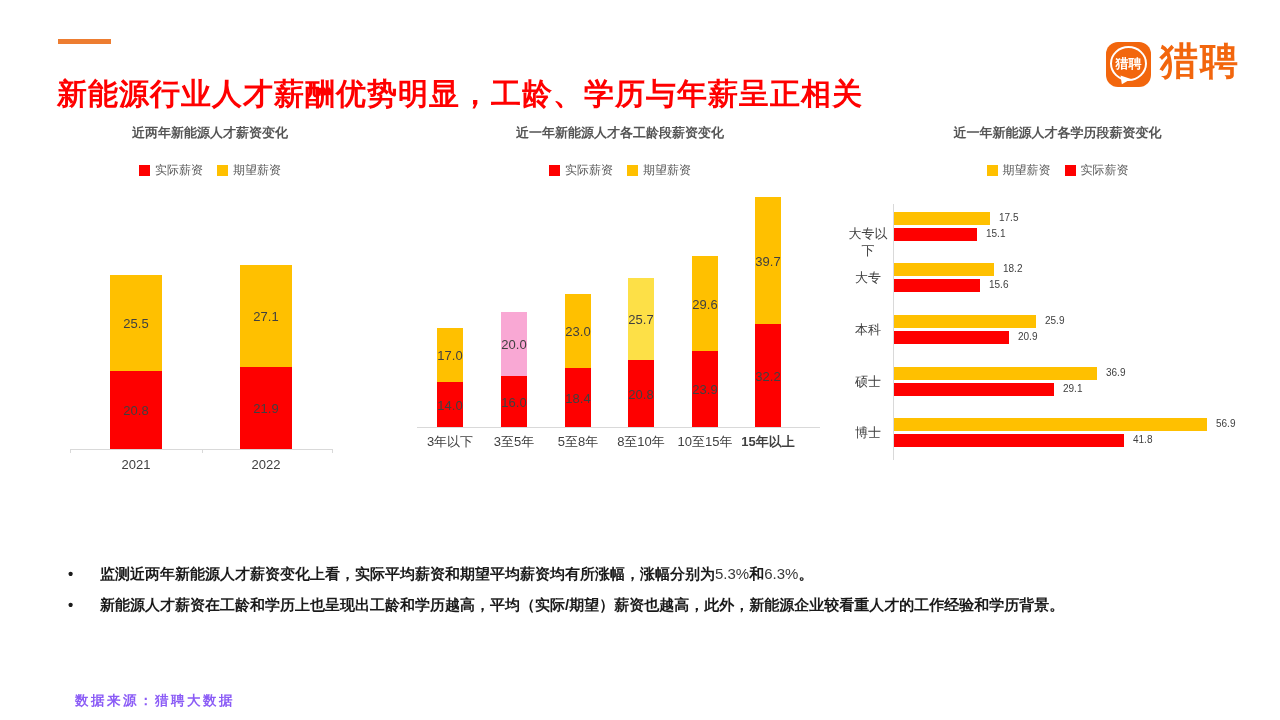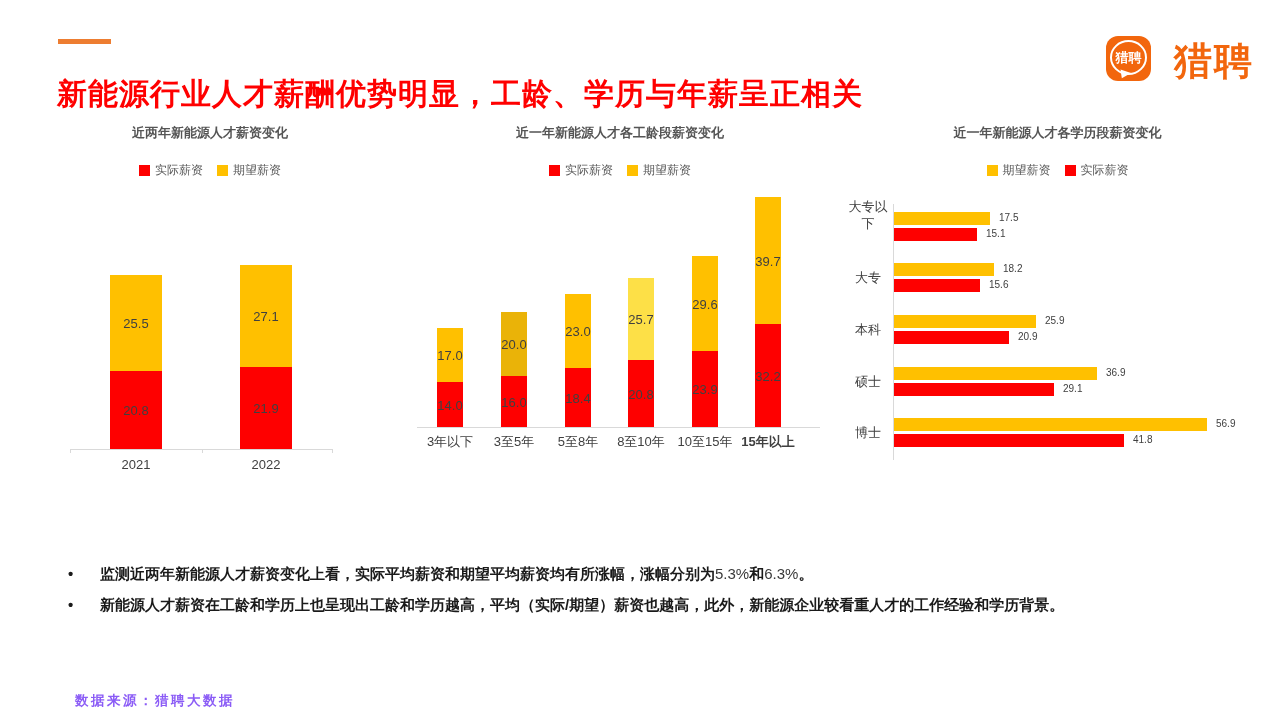--- a/index.html
+++ b/index.html
@@ -3,21 +3,21 @@
 <meta charset="utf-8">
 <style>
   html,body{margin:0;padding:0;background:#fff;}
   body{font-family:"Liberation Sans","DejaVu Sans",sans-serif;}
   .slide{position:relative;width:1280px;height:720px;background:#ffffff;overflow:hidden;}
 
   .accent-dash{position:absolute;left:58px;top:39px;width:53px;height:5px;background:#ED7D31;}
   .main-title{position:absolute;left:57px;top:54px;font-size:30px;font-weight:700;color:#FF0000;letter-spacing:1px;white-space:nowrap;}
 
   
-  .logo{position:absolute;left:1106px;top:36px;display:flex;align-items:flex-start;gap:23px;}
+  .logo{position:absolute;left:1106px;top:36px;display:flex;align-items:flex-end;gap:9px;}
   .logo-icon{position:relative;width:45px;height:45px;background:#F2660D;border-radius:12px;}
   .logo-bubble{position:absolute;left:4px;top:4px;right:4px;bottom:6px;border:2.5px solid #ffffff;border-radius:50%;display:flex;align-items:center;justify-content:center;color:#fff;font-size:13px;font-weight:700;letter-spacing:0;}
   .logo-tail{position:absolute;left:13px;bottom:2px;width:0;height:0;border-left:4px solid transparent;border-right:7px solid transparent;border-top:8px solid #ffffff;transform:rotate(18deg);}
   .logo-wordmark{font-size:38px;font-weight:700;color:#F2660D;letter-spacing:2px;}
 
   
   .chart{position:absolute;}
   .chart-title{position:absolute;top:6px;left:0;right:0;text-align:center;font-size:13px;font-weight:700;color:#555555;}
   .legend{position:absolute;top:44px;left:0;right:0;display:flex;justify-content:center;align-items:center;gap:14px;}
   .legend-item{display:flex;align-items:center;gap:5px;font-size:12px;color:#595959;}
@@ -110,21 +110,21 @@
         <div class="seg" style="left: 22px; top: 264px; width: 26px; height: 45px; background: rgb(254, 0, 0);">
           <div class="seg-label">14.0</div>
         </div>
         <div class="seg" style="left: 22px; top: 210px; width: 26px; height: 54px; background: rgb(255, 192, 0);">
           <div class="seg-label">17.0</div>
         </div>
         <div class="cat-label" style="left: -5px; top: 315px; width: 80px;">3年以下</div>
         <div class="seg" style="left: 86px; top: 258px; width: 26px; height: 51px; background: rgb(254, 0, 0);">
           <div class="seg-label">16.0</div>
         </div>
-        <div class="seg" style="left: 86px; top: 194px; width: 26px; height: 64px; background: #eab308;">
+        <div class="seg" style="left: 86px; top: 194px; width: 26px; height: 64px; background: #f9a8d4;">
           <div class="seg-label">20.0</div>
         </div>
         <div class="cat-label" style="left: 59px; top: 315px; width: 80px;">3至5年</div>
         <div class="seg" style="left: 150px; top: 250px; width: 26px; height: 59px; background: rgb(254, 0, 0);">
           <div class="seg-label">18.4</div>
         </div>
         <div class="seg" style="left: 150px; top: 176px; width: 26px; height: 74px; background: rgb(255, 192, 0);">
           <div class="seg-label">23.0</div>
         </div>
         <div class="cat-label" style="left: 123px; top: 315px; width: 80px;">5至8年</div>
@@ -159,21 +159,21 @@
           <span class="swatch" style="background: rgb(255, 192, 0);"></span>
           <span class="legend-text">期望薪资</span>
         </span>
         <span class="legend-item">
           <span class="swatch" style="background: rgb(254, 0, 0);"></span>
           <span class="legend-text">实际薪资</span>
         </span>
       </div>
     <div class="plot">
         <div class="v-axis" style="left: 48px; top: 86px; height: 256px;"></div>
-        <div class="hcat-label" style="left: 1px; top: 78px; width: 44px; height: 38px;">大专以下</div>
+        <div class="hcat-label" style="left: 1px; top: 105px; width: 44px; height: 38px;">大专以下</div>
         <div class="hbar" style="left: 49px; top: 94px; width: 96px; height: 13px; background: rgb(255, 192, 0);"></div>
         <div class="hval-label" style="left: 154px; top: 92px;">17.5</div>
         <div class="hbar" style="left: 49px; top: 110px; width: 83px; height: 13px; background: rgb(254, 0, 0);"></div>
         <div class="hval-label" style="left: 141px; top: 108px;">15.1</div>
         <div class="hcat-label" style="left: 1px; top: 140px; width: 44px; height: 38px;">大专</div>
         <div class="hbar" style="left: 49px; top: 145px; width: 100px; height: 13px; background: rgb(255, 192, 0);"></div>
         <div class="hval-label" style="left: 158px; top: 143px;">18.2</div>
         <div class="hbar" style="left: 49px; top: 161px; width: 86px; height: 13px; background: rgb(254, 0, 0);"></div>
         <div class="hval-label" style="left: 144px; top: 159px;">15.6</div>
         <div class="hcat-label" style="left: 1px; top: 192px; width: 44px; height: 38px;">本科</div>

